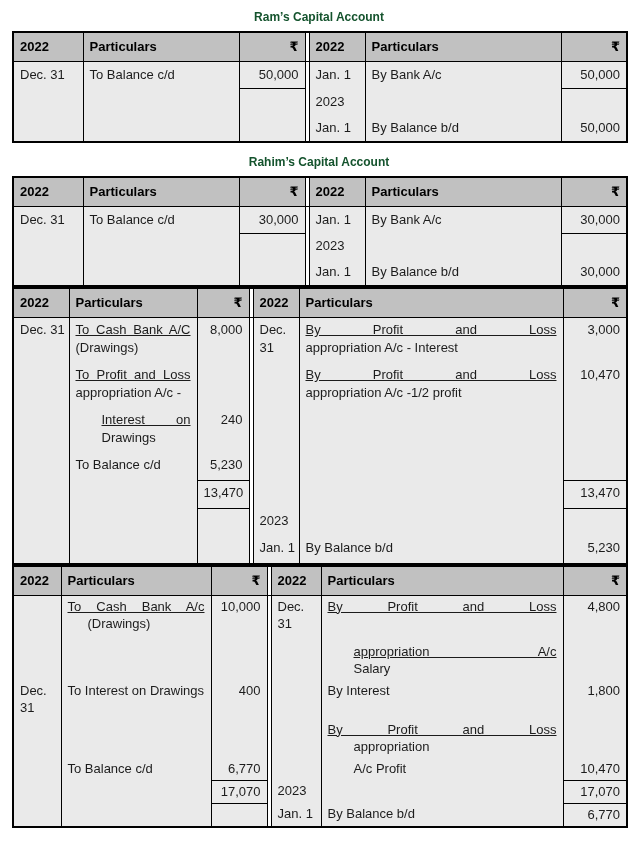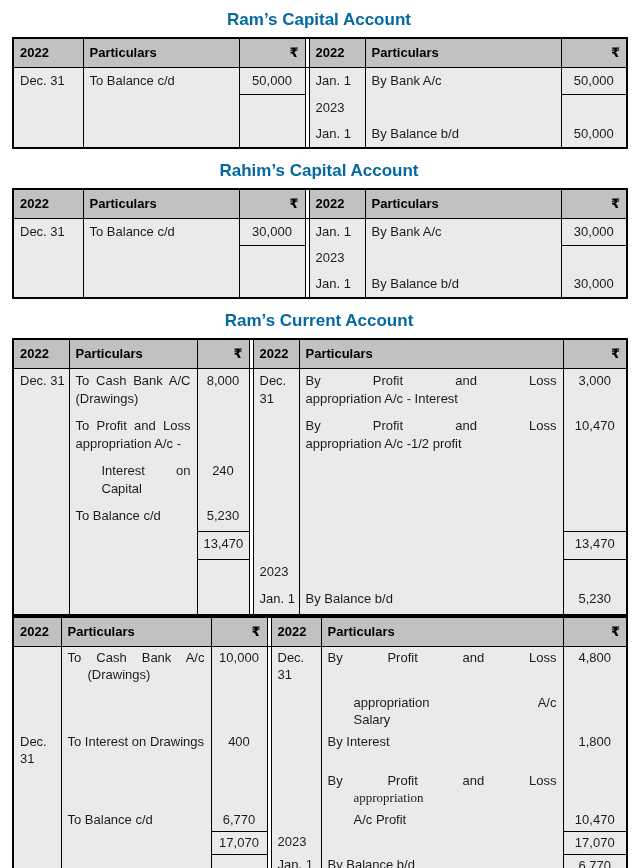--- a/index.html
+++ b/index.html
@@ -10,23 +10,23 @@
   }
   html,body{margin:0;padding:0;background:#ffffff;}
   body{
     width:638px;
     font-family:"Liberation Sans","DejaVu Sans",sans-serif;
     color:var(--text);
     padding:2px 12px 6px;
     box-sizing:border-box;
   }
   .title{
-    font-size:17px;
+    font-size:12px;
     font-weight:bold;
-    color:#0369a1;
+    color:#14532d;
     text-align:center;
     margin:12px 0 7px;
   }
   .sect:first-of-type .title{margin-top:8px;}
   table.acct{
     table-layout:fixed;
     width:614px;
     border-collapse:collapse;
     border:2px solid var(--border);
     background:var(--body-bg);
@@ -49,24 +49,24 @@
     font-size:13px;
     margin-top:16px;
   }
   .acct th.amount{text-align:right;}
   .acct th.gap{padding:0;}
   .acct td{padding:4px 6px;}
   #a0 td,#a1 td{padding:4px 6px;}
   #a2 td{padding:3px 6px 6px;}
   #a3 td{padding:2px 6px 3px;line-height:17px;}
   td.gap,th.gap{background:#ffffff;}
-  td.amount div{text-align:center;}
+  td.amount div{text-align:right;}
   td.date div{white-space:nowrap;}
   td.ul{border-bottom:1px solid var(--border);}
-  .j{text-align:justify;text-align-last:justify;}
+  .j{text-align:justify;text-align-last:justify;text-decoration:underline;}
   
   .cg{width:4px;}
   #a0 .c0,#a1 .c0{width:70px}
   #a0 .c1,#a1 .c1{width:156px}
   #a0 .c2,#a1 .c2{width:66px}
   #a0 .c3,#a1 .c3{width:56px}
   #a0 .c4,#a1 .c4{width:196px}
   #a0 .c5,#a1 .c5{width:66px}
   #a2 .c0{width:56px}
   #a2 .c1{width:128px}
@@ -228,21 +228,20 @@
           </td>
           <td class="amount">
             <div>30,000</div>
           </td>
         </tr>
       </tbody>
   </table>
 </div>
 
 <div class="sect">
-  <div class="title">Ram’s Current Account</div>
   <table class="acct" id="a2">
     <colgroup>
         <col class="c0">
         <col class="c1">
         <col class="c2">
         <col class="cg">
         <col class="c3">
         <col class="c4">
         <col class="c5">
       </colgroup>
@@ -296,21 +295,21 @@
             <div>appropriation A/c -1/2 profit</div>
           </td>
           <td class="amount">
             <div>10,470</div>
           </td>
         </tr>
         <tr>
           <td class="date"></td>
           <td class="particulars">
             <div class="j" style="padding-left: 26px;">Interest on</div>
-            <div style="padding-left: 26px;">Capital</div>
+            <div style="padding-left: 26px;">Drawings</div>
           </td>
           <td class="amount">
             <div>240</div>
           </td>
           <td class="gap"></td>
           <td class="date"></td>
           <td class="particulars"></td>
           <td class="amount"></td>
         </tr>
         <tr>
@@ -436,21 +435,21 @@
           </td>
         </tr>
         <tr>
           <td class="date"></td>
           <td class="particulars"></td>
           <td class="amount"></td>
           <td class="gap"></td>
           <td class="date"></td>
           <td class="particulars">
             <div class="j">By Profit and Loss</div>
-            <div style="padding-left: 26px; font-family: Liberation Serif, serif;">appropriation</div>
+            <div style="padding-left: 26px;">appropriation</div>
           </td>
           <td class="amount"></td>
         </tr>
         <tr>
           <td class="date"></td>
           <td class="particulars">
             <div>To Balance c/d</div>
           </td>
           <td class="amount ul">
             <div>6,770</div>

